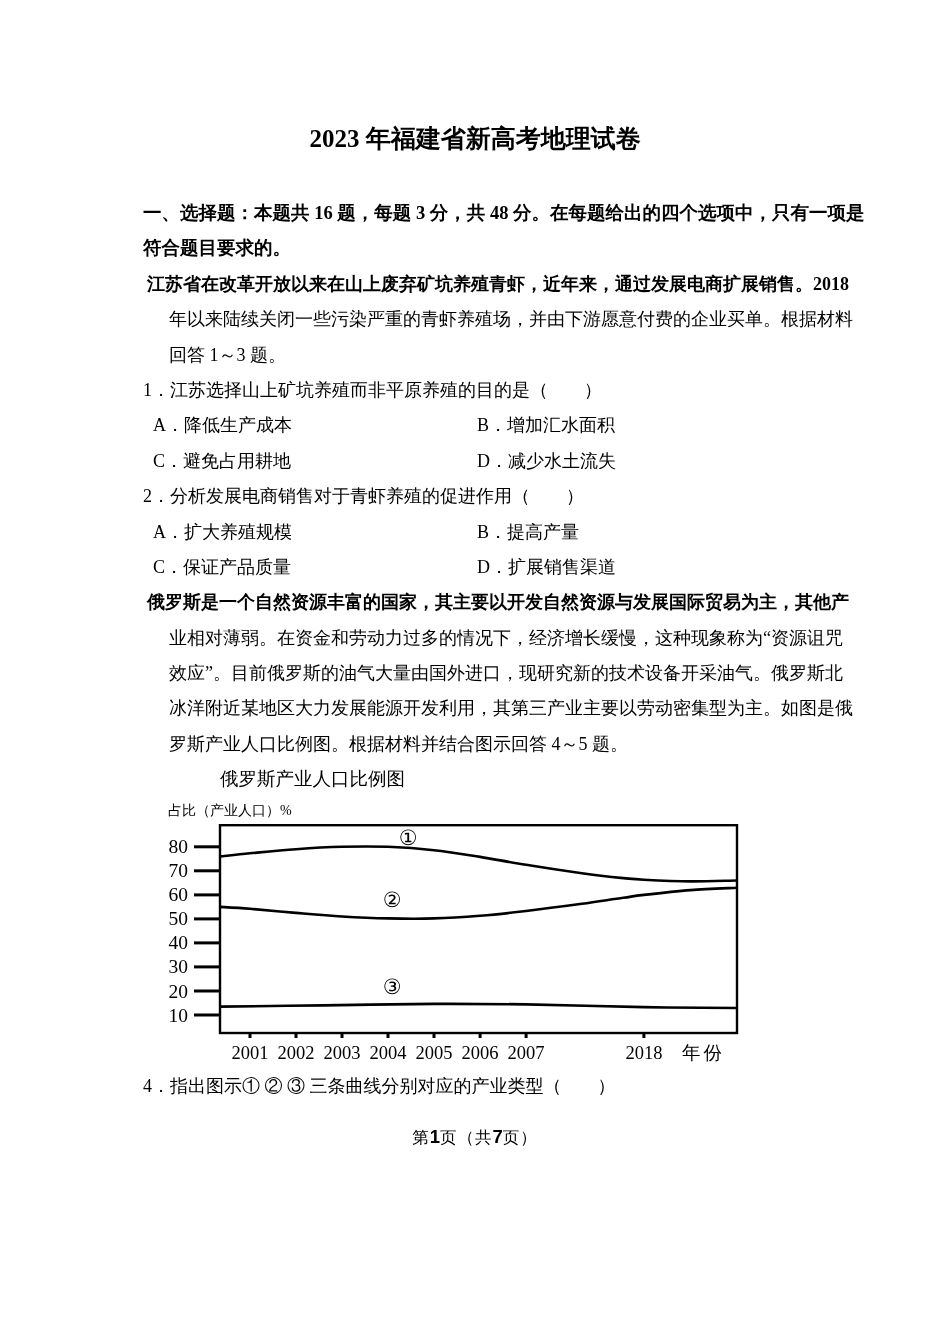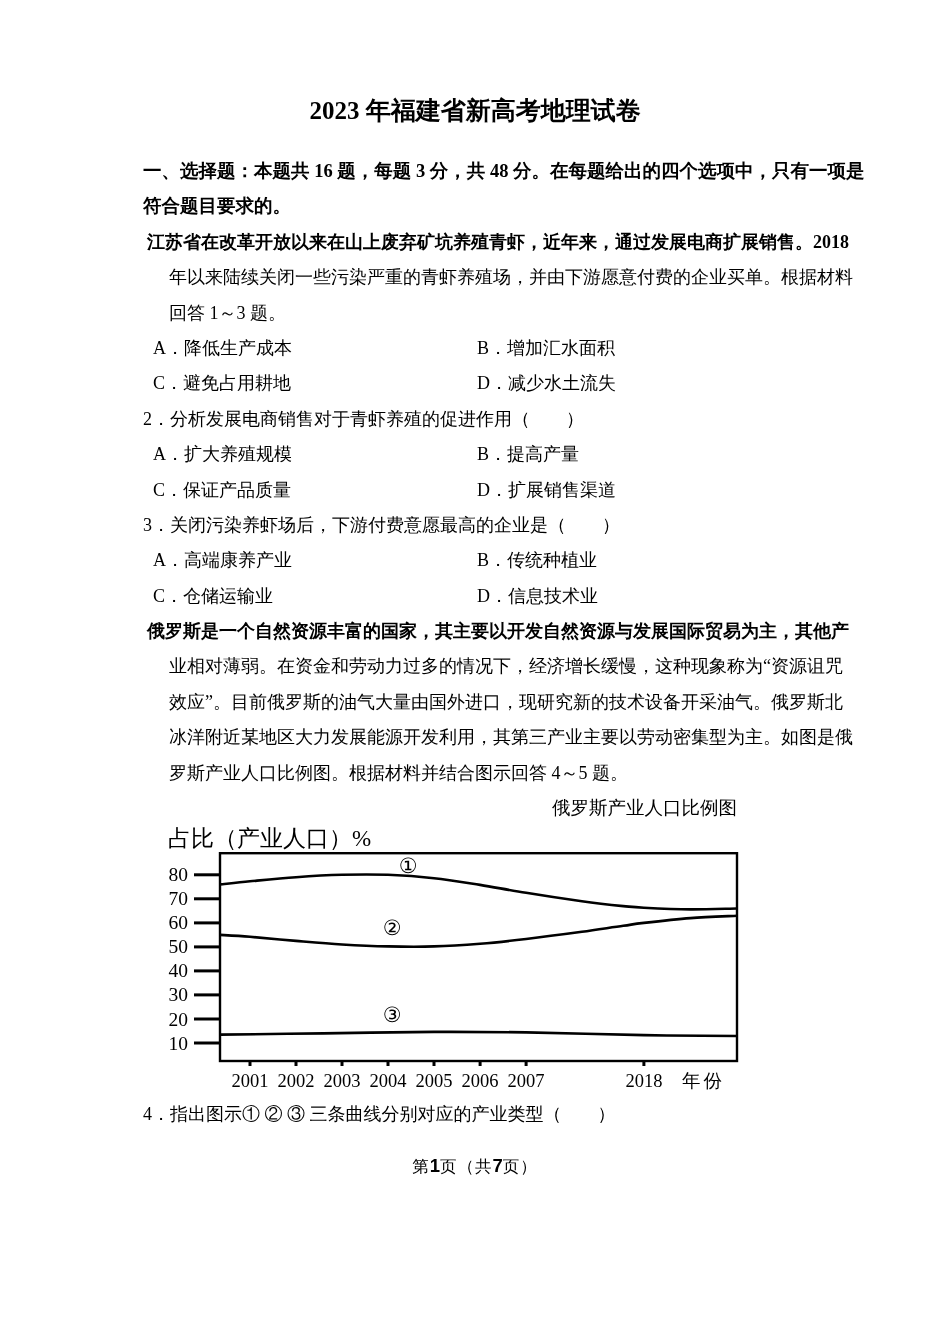--- a/index.html
+++ b/index.html
@@ -2,35 +2,35 @@
 <html><head>
 <meta charset="utf-8">
 <style>
   html,body{margin:0;padding:0;}
   body{
     width:950px;height:1344px;background:#ffffff;color:#000;
     font-family:"Liberation Serif","DejaVu Serif",serif;
     overflow:hidden;position:relative;
   }
   .title{
-    margin:0;padding-top:92px;text-align:center;
+    margin:0;padding-top:120px;text-align:center;
     font-size:25px;font-weight:bold;line-height:38px;
   }
   .content{margin-left:143px;width:710px;font-size:18px;}
   .line{height:35.4px;line-height:35.4px;white-space:nowrap;}
-  .heading{margin-top:24px;font-weight:bold;font-size:18.5px;}
+  .heading{margin-top:38px;font-weight:bold;font-size:18.5px;}
   .p-first{padding-left:4px;font-weight:bold;}
   .p-cont{padding-left:26px;}
   .stem{}
   .opt-row{display:flex;}
   .opt1{margin-left:10px;width:324px;}
   .opt2{}
   .chart-wrap{margin-left:21px;width:590px;}
-  .chart-title{text-align:right;width:517px;margin-left:56px;font-size:18.5px;}
-  .ylabel{height:26px;line-height:26px;padding-left:4px;font-size:23px;}
+  .chart-title{text-align:left;width:517px;margin-left:56px;font-size:18.5px;}
+  .ylabel{height:26px;line-height:26px;padding-left:4px;font-size:14px;}
   #chart-svg{display:block;}
   .footer{
     margin-top:22px;width:950px;text-align:center;
     font-size:16.5px;letter-spacing:1px;
   }
   .footer b{font-family:"Liberation Sans","DejaVu Sans",sans-serif;font-size:18.5px;letter-spacing:0;}
 </style>
 </head>
 <body>
 
@@ -43,20 +43,21 @@
     <div class="line">符合题目要求的。</div>
   </div>
 
   <div>
     <div class="line p-first">江苏省在改革开放以来在山上废弃矿坑养殖青虾，近年来，通过发展电商扩展销售。2018</div>
     <div class="line p-cont">年以来陆续关闭一些污染严重的青虾养殖场，并由下游愿意付费的企业买单。根据材料</div>
     <div class="line p-cont">回答 1～3 题。</div>
   </div>
 
   <div>
+    <div class="line stem"><span>1．</span><span>江苏选择山上矿坑养殖而非平原养殖的目的是（　　）</span></div>
     <div class="line opt-row">
       <span class="opt1">A．降低生产成本</span>
       <span class="opt2">B．增加汇水面积</span>
     </div>
     <div class="line opt-row">
       <span class="opt1">C．避免占用耕地</span>
       <span class="opt2">D．减少水土流失</span>
     </div>
   </div>
 
@@ -65,31 +66,20 @@
     <div class="line opt-row">
       <span class="opt1">A．扩大养殖规模</span>
       <span class="opt2">B．提高产量</span>
     </div>
     <div class="line opt-row">
       <span class="opt1">C．保证产品质量</span>
       <span class="opt2">D．扩展销售渠道</span>
     </div>
   </div>
 
-  <div>
-    <div class="line stem"><span>3．</span><span>关闭污染养虾场后，下游付费意愿最高的企业是（　　）</span></div>
-    <div class="line opt-row">
-      <span class="opt1">A．高端康养产业</span>
-      <span class="opt2">B．传统种植业</span>
-    </div>
-    <div class="line opt-row">
-      <span class="opt1">C．仓储运输业</span>
-      <span class="opt2">D．信息技术业</span>
-    </div>
-  </div>
 
   <div>
     <div class="line p-first">俄罗斯是一个自然资源丰富的国家，其主要以开发自然资源与发展国际贸易为主，其他产</div>
     <div class="line p-cont">业相对薄弱。在资金和劳动力过多的情况下，经济增长缓慢，这种现象称为“资源诅咒</div>
     <div class="line p-cont">效应”。目前俄罗斯的油气大量由国外进口，现研究新的技术设备开采油气。俄罗斯北</div>
     <div class="line p-cont">冰洋附近某地区大力发展能源开发利用，其第三产业主要以劳动密集型为主。如图是俄</div>
     <div class="line p-cont">罗斯产业人口比例图。根据材料并结合图示回答 4～5 题。</div>
   </div>
 
   <div class="chart-wrap">

